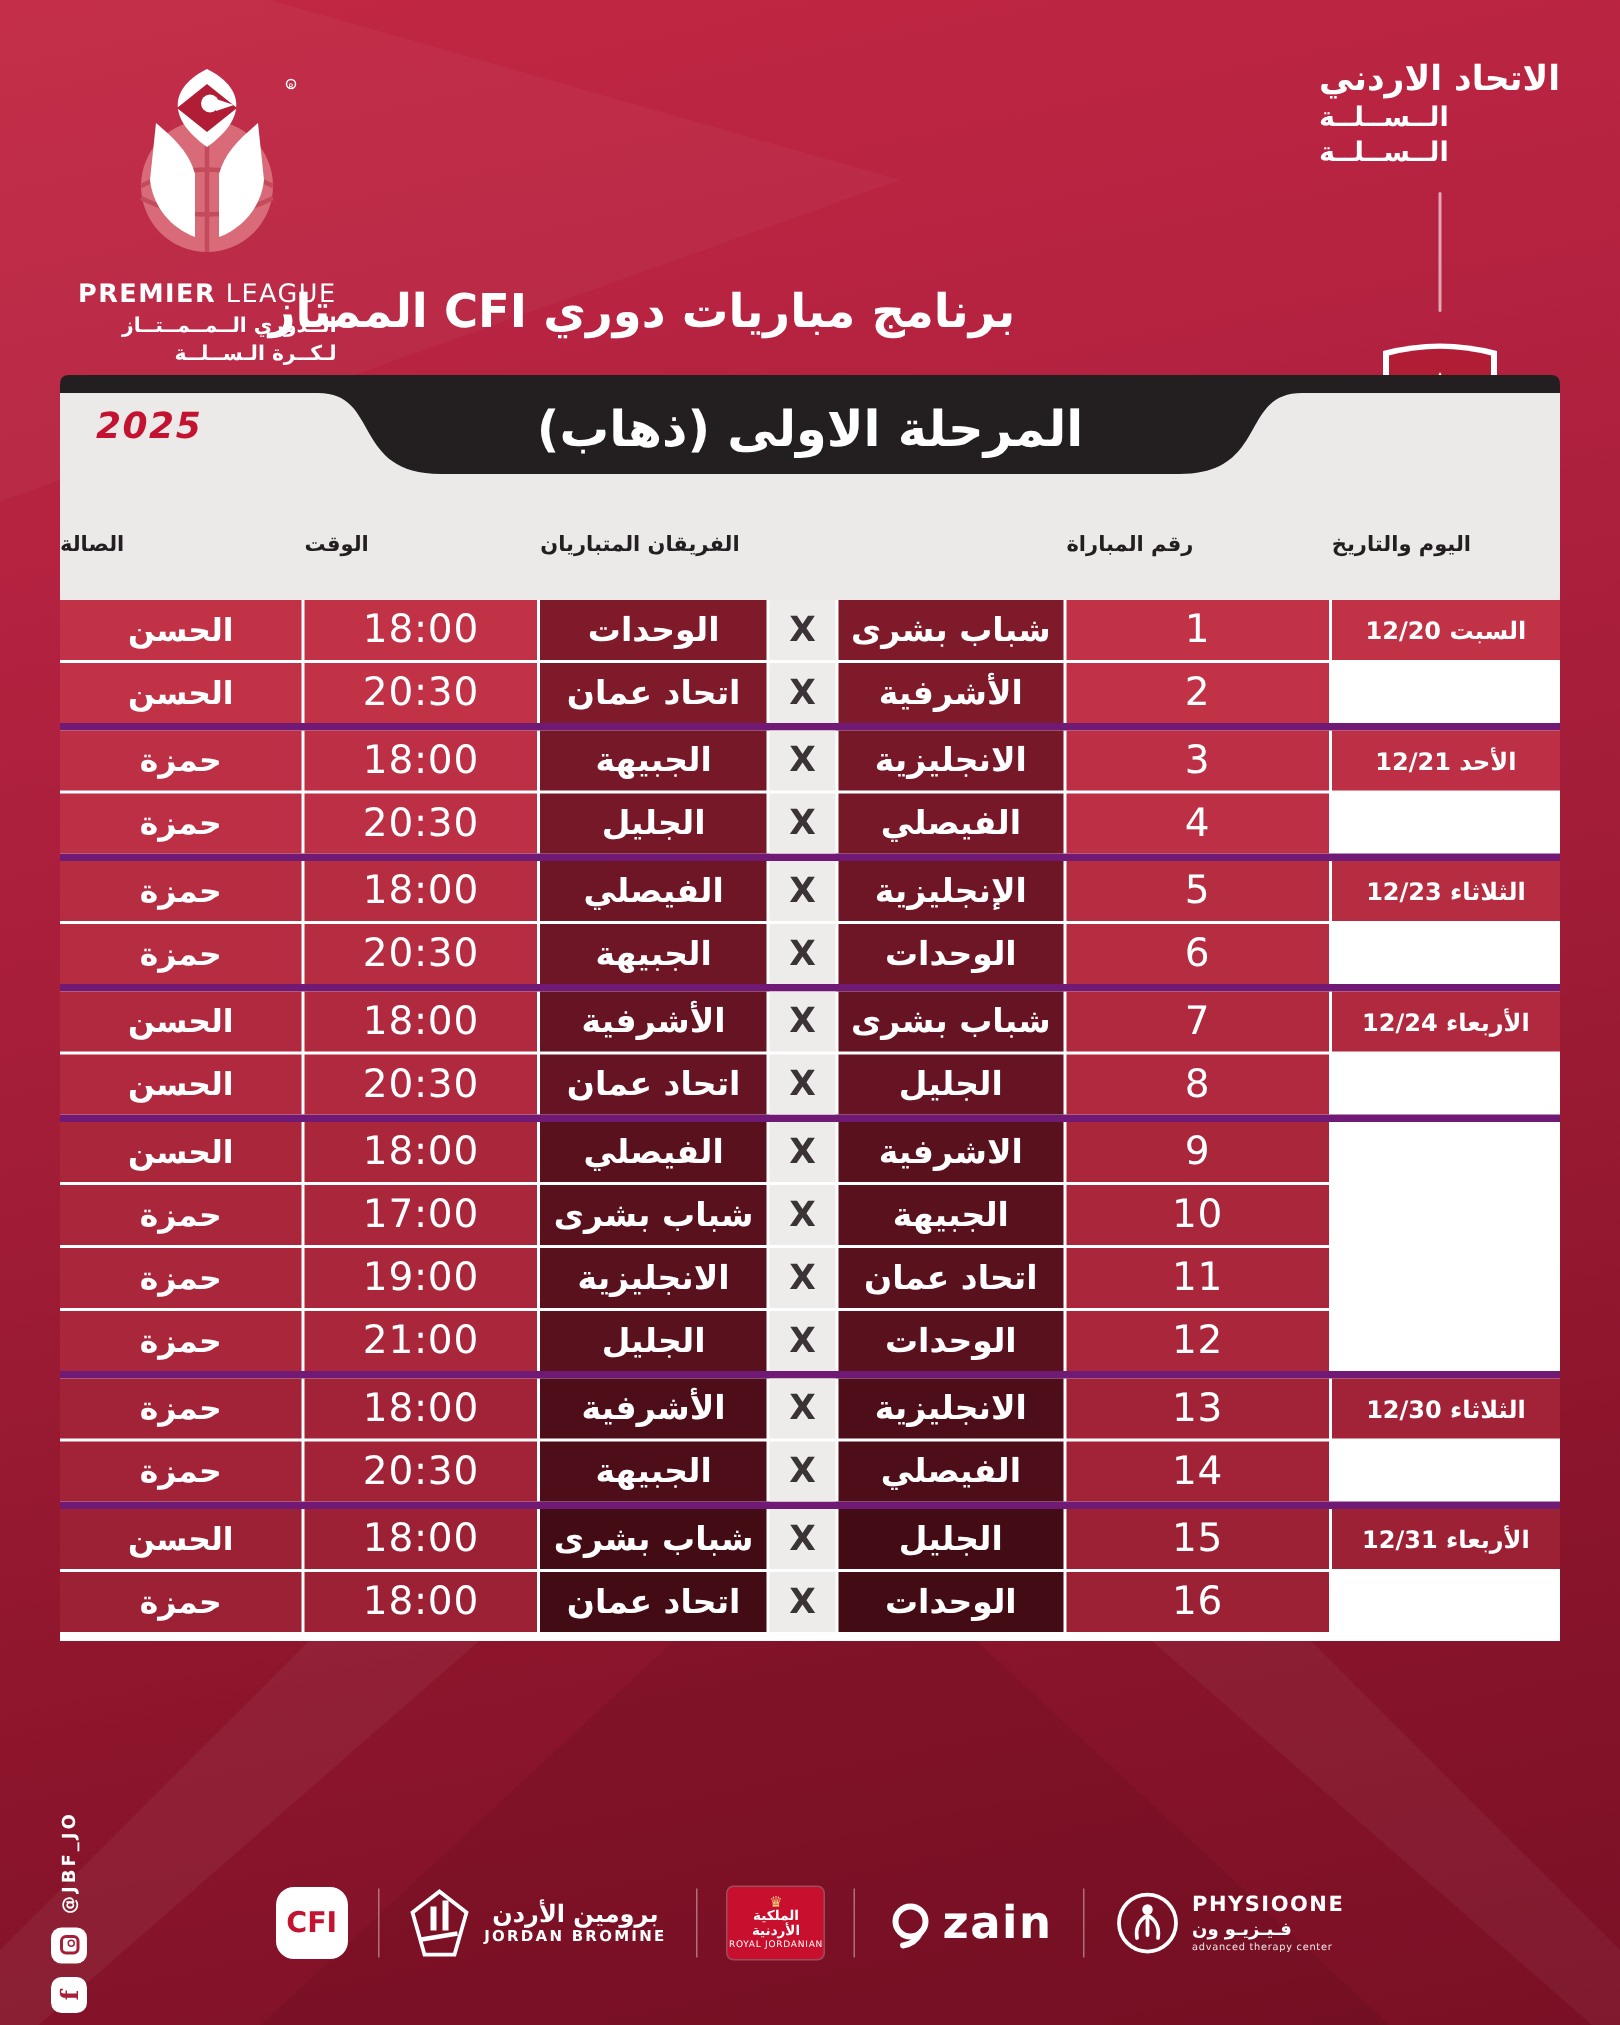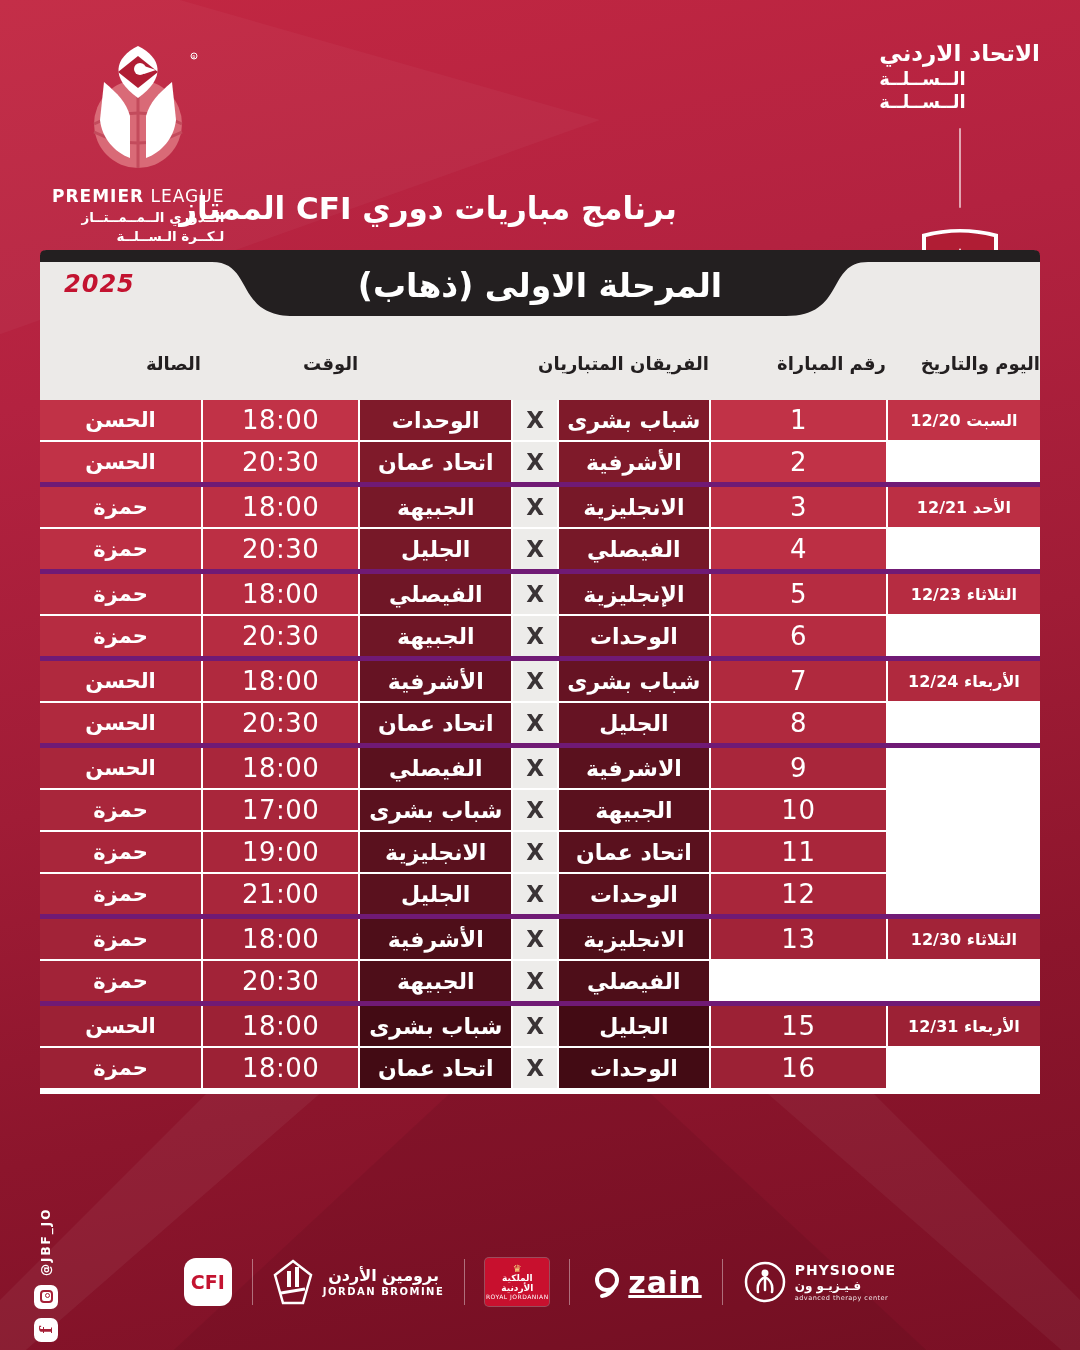--- a/index.html
+++ b/index.html
@@ -48,21 +48,21 @@
   .card{ position:absolute; left:40px; top:250px; width:1000px; background:#eceae8;
          border-radius:8px 8px 0 0; }
   .tab-svg{ display:block; width:1000px; height:66px; }
   .stage-title{ position:absolute; left:0; top:16px; width:1000px; text-align:center;
                 color:#fff; font-size:33px; font-weight:bold; }
   .year{ position:absolute; left:24px; top:20px; color:#c31330; font-size:24px;
          font-weight:bold; font-style:italic; letter-spacing:1px; }
 
   .t-head{ display:grid; grid-template-columns:163fr 157fr 153fr 44fr 152fr 177fr 154fr;
            column-gap:2px; margin:24px 0 14px 0; height:46px; align-items:center;
-           color:#231f20; font-size:18px; font-weight:bold; text-align:right; }
+           color:#231f20; font-size:14px; font-weight:bold; text-align:left; }
   .h-hall{grid-column:1} .h-time{grid-column:2} .h-teams{grid-column:3/6}
   .h-num{grid-column:6} .h-date{grid-column:7}
 
   .t-body{ background:#701a75; display:flex; flex-direction:column; gap:5px;
            border-bottom:6px solid #fff; }
   .group{ display:grid; grid-template-columns:163fr 157fr 153fr 44fr 152fr 177fr 154fr;
           gap:2px; background:#fff; }
   .c{ height:40px; display:flex; align-items:center; justify-content:center;
       background:var(--base,#b02840); color:#fff; font-size:21px; font-weight:bold; }
   .c.time,.c.num{ font-weight:normal; font-size:26px; letter-spacing:.5px; }
@@ -84,21 +84,21 @@
   .sp-cfi span{ color:#c31330; font-weight:bold; font-size:19px; }
   .sp-col{ display:flex; flex-direction:column; align-items:center; line-height:1.25; }
   .br-ar{ font-size:16px; font-weight:bold; }
   .br-en{ font-size:10px; font-weight:bold; letter-spacing:1.5px; }
   .rj-box{ width:64px; height:48px; background:#c8102e; border-radius:4px;
            display:flex; flex-direction:column; align-items:center; justify-content:center;
            line-height:1.1; box-shadow:0 0 0 1px rgba(255,255,255,.25); }
   .rj-crown{ font-size:10px; color:#f2d37c; }
   .rj-ar{ font-size:9px; font-weight:bold; }
   .rj-en{ font-size:6px; letter-spacing:.5px; }
-  .zain{ display:flex; align-items:flex-start; gap:4px;text-decoration:underline; }
+  .zain{ display:flex; align-items:flex-end; gap:4px; }
   .zain-word{ font-size:30px; font-weight:bold; letter-spacing:1px; }
   .phys{ display:flex; align-items:center; gap:8px; }
   .ph-en{ font-size:14px; font-weight:bold; letter-spacing:1px; }
   .ph-ar{ font-size:12px; font-weight:bold; }
   .ph-sub{ font-size:6.5px; letter-spacing:.5px; opacity:.9; }
 
   
   .social{ position:absolute; left:60px; bottom:8px; transform-origin:left bottom;
            transform:rotate(-90deg); display:flex; align-items:center; gap:9px;
            height:28px; width:max-content; }
@@ -281,20 +281,21 @@
         <div class="c time r1">18:00</div>
         <div class="c team tl r1">الأشرفية</div>
         <div class="c vs r1">X</div>
         <div class="c team tr r1">الانجليزية</div>
         <div class="c num r1">13</div>
         <div class="c hall r2">حمزة</div>
         <div class="c time r2">20:30</div>
         <div class="c team tl r2">الجبيهة</div>
         <div class="c vs r2">X</div>
         <div class="c team tr r2">الفيصلي</div>
+        <div class="c num r2">14</div>
         <div class="c date" dir="rtl">الثلاثاء 12/30</div>
       </div>
 
       <div class="group" style="--base: #9c2135; --team: #430b14;">
         <div class="c hall r1">الحسن</div>
         <div class="c time r1">18:00</div>
         <div class="c team tl r1">شباب بشرى</div>
         <div class="c vs r1">X</div>
         <div class="c team tr r1">الجليل</div>
         <div class="c num r1">15</div>

